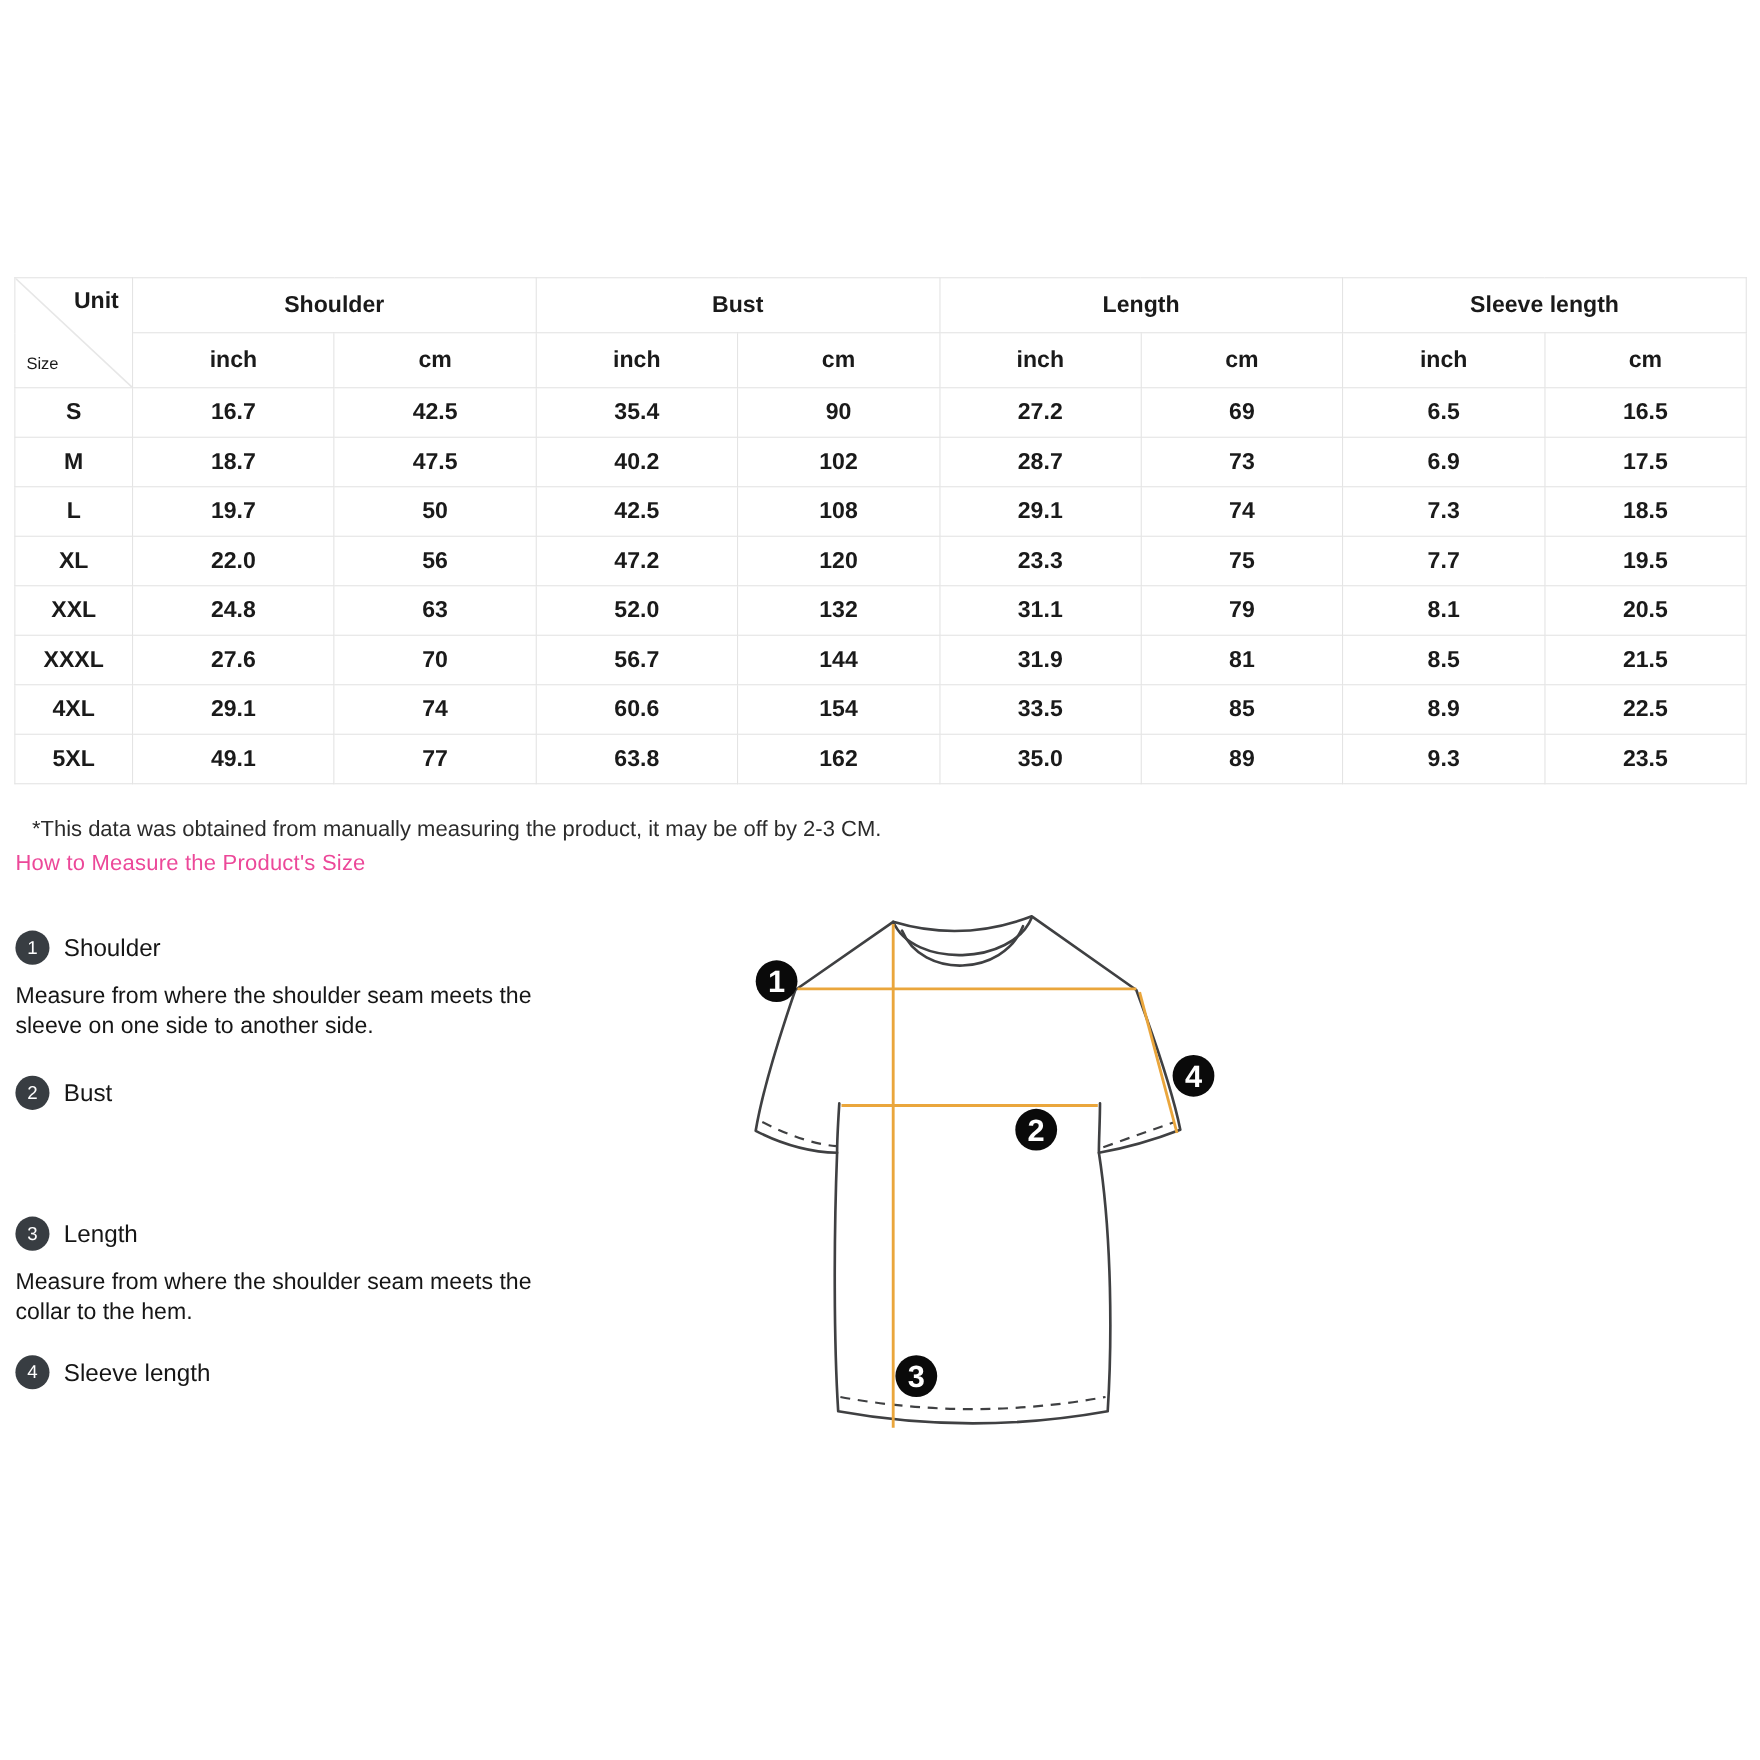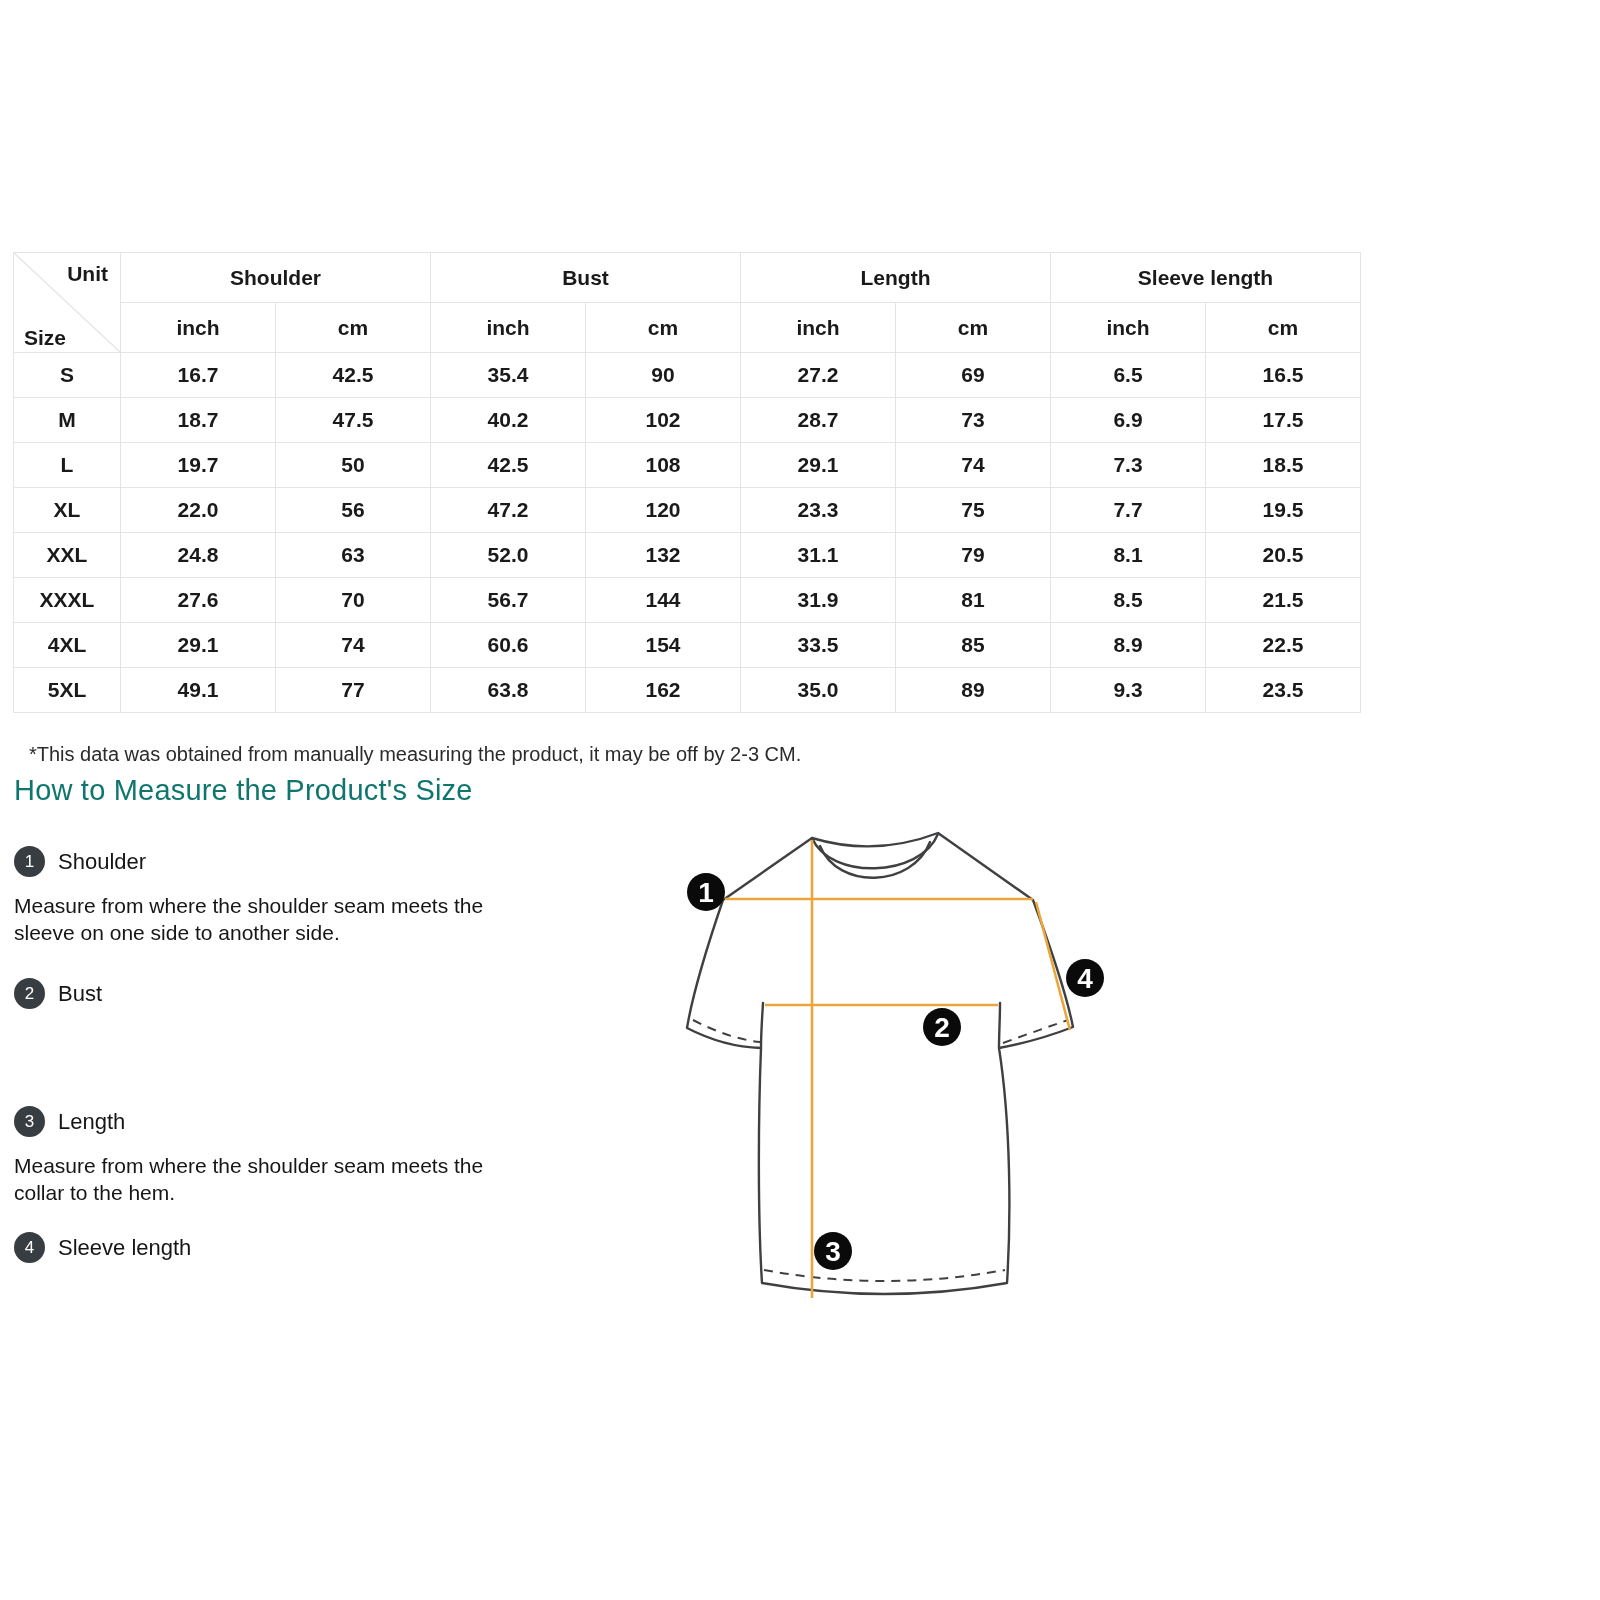--- a/index.html
+++ b/index.html
@@ -1,36 +1,36 @@
 <!DOCTYPE html>
 <html><head>
 <meta charset="utf-8">
 <style>
   html,body{margin:0;padding:0;background:#ffffff;}
   body{width:1600px;height:1600px;position:relative;overflow:hidden;
        font-family:"Liberation Sans","DejaVu Sans",sans-serif;color:#111;}
 
   
-  .size-table{position:absolute;left:13px;top:252px;width:1348px;
+  .size-table{position:absolute;left:13px;top:252px;width:1575px;
               border-collapse:collapse;table-layout:fixed;}
   .size-table th,.size-table td{
       border:1px solid #e4e4e4;text-align:center;vertical-align:middle;
       font-size:21px;font-weight:700;color:#1a1a1a;padding:0;}
   .size-table thead tr{height:50px;}
   .size-table tbody tr{height:45px;}
   .corner{position:relative;padding:0;}
   .corner svg{position:absolute;inset:0;width:100%;height:100%;}
   .corner .unit{position:absolute;top:9px;right:12px;font-size:21px;font-weight:700;}
-  .corner .size{position:absolute;bottom:2px;left:10px;font-size:21px;font-weight:700;}
+  .corner .size{position:absolute;bottom:13px;left:10px;font-size:15px;font-weight:400;}
 
   
   .footnote{position:absolute;left:14px;top:728px;font-size:20px;font-weight:400;
             color:#2b2b2b;margin:15px;}
-  .howto-title{position:absolute;left:14px;top:774px;font-size:29px;font-weight:400;
-               color:#0f766e;margin:0;letter-spacing:.2px;}
+  .howto-title{position:absolute;left:14px;top:774px;font-size:20px;font-weight:400;
+               color:#ec4899;margin:0;letter-spacing:.2px;}
 
   
   .step{position:absolute;left:14px;width:560px;}
   .step-head{display:flex;align-items:center;gap:13px;}
   .step-badge{width:31px;height:31px;border-radius:50%;background:#383d42;color:#fff;
               display:flex;align-items:center;justify-content:center;
               font-size:17px;font-weight:400;flex:0 0 31px;}
   .step-label{font-size:22px;font-weight:400;color:#161616;}
   .step-desc{margin:15px 0 0 0;font-size:21px;line-height:27px;font-weight:400;
              color:#161616;max-width:500px;}

